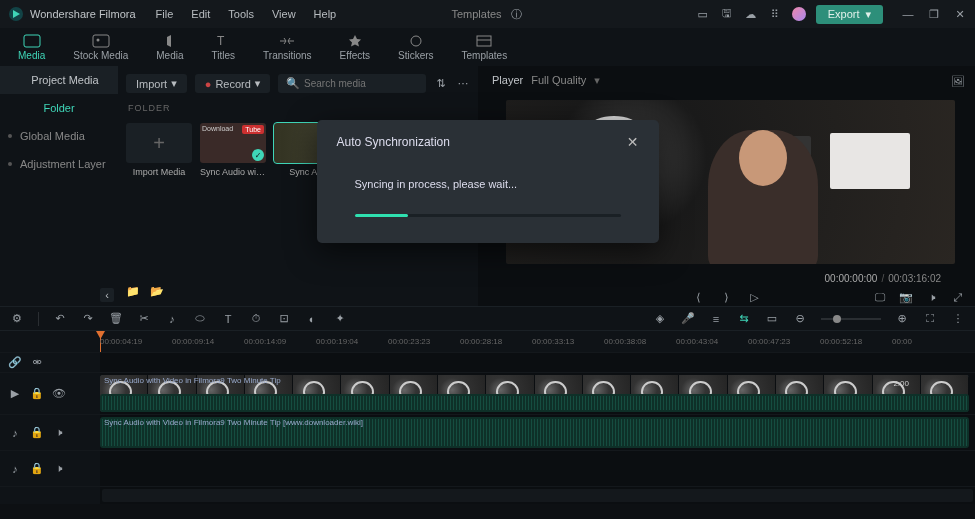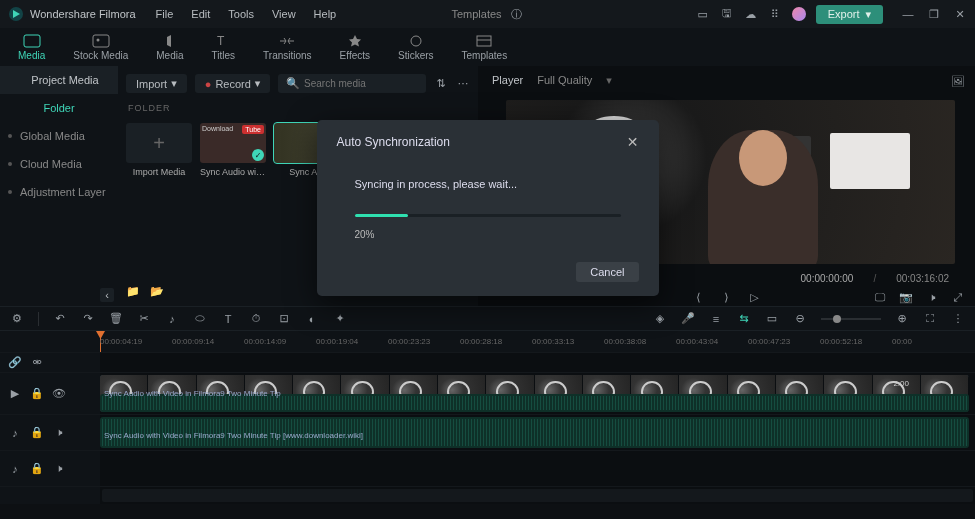--- a/index.html
+++ b/index.html
@@ -37,30 +37,30 @@
 .thumb { width:66px; height:40px; background:#1a2025; border-radius:3px; display:flex; align-items:center; justify-content:center; margin-bottom:4px; position:relative; overflow:hidden; }
 .thumb.selected { outline:1px solid #3fd6b8; }
 .thumb .plus { font-size:20px; color:#666; }
 .thumb-tag { position:absolute; top:2px; right:2px; background:#cc3030; color:#fff; font-size:7px; padding:1px 3px; border-radius:2px; }
 .thumb-dl { position:absolute; top:2px; left:2px; color:#ccc; font-size:7px; }
 .thumb-check { position:absolute; bottom:2px; right:2px; width:12px; height:12px; border-radius:50%; background:#3fd6b8; color:#0f1317; font-size:8px; display:flex; align-items:center; justify-content:center; }
 .media-label { font-size:9px; color:#aaa; white-space:nowrap; overflow:hidden; text-overflow:ellipsis; }
 .media-bottom { display:flex; gap:10px; margin-top:auto; padding-top:8px; }
 .side-collapse { position:absolute; left:100px; top:288px; width:14px; height:14px; background:#1a2025; display:flex; align-items:center; justify-content:center; border-radius:2px; cursor:pointer; }
 .preview { flex:1; background:#0b0e11; position:relative; }
-.preview-tabs { height:28px; display:flex; align-items:center; gap:14px; padding:0 14px; }
+.preview-tabs { height:28px; display:flex; align-items:center; gap:8px; padding:0 14px; }
 .preview-tabs span { color:#888; cursor:pointer; }
 .preview-tabs span.active { color:#c0c4c8; }
 .preview-img { position:absolute; left:28px; top:34px; right:20px; bottom:42px; background:radial-gradient(circle at 28% 35%, #444 0%, #222 18%, #1a1a1a 22%, #2a2622 100%); border-radius:2px; overflow:hidden; }
 .ring { position:absolute; left:14%; top:10%; width:90px; height:90px; border:14px solid #ddd; border-radius:50%; }
 .person { position:absolute; left:45%; top:18%; width:110px; height:140px; background:#3a2e2a; border-radius:40% 40% 10% 10%; }
 .face { position:absolute; left:52%; top:18%; width:48px; height:56px; background:#c89878; border-radius:50%; }
 .screen1 { position:absolute; right:10%; top:20%; width:80px; height:56px; background:#e8e6e4; border-radius:2px; }
 .screen2 { position:absolute; right:32%; top:22%; width:56px; height:40px; background:#333; border-radius:2px; }
-.preview-time { position:absolute; bottom:22px; right:26px; display:flex; gap:20px; font-size:10px; }
+.preview-time { position:absolute; bottom:22px; right:34px; display:flex; gap:4px; font-size:10px; }
 .preview-time .cur { color:#aaa; }
 .preview-time .sep { color:#555; }
 .preview-time .tot { color:#888; }
 .preview-ctrl { position:absolute; bottom:2px; left:50%; transform:translateX(-50%); display:flex; gap:14px; }
 .preview-right-ic { position:absolute; bottom:2px; right:10px; display:flex; gap:12px; }
 .snap-ic { position:absolute; top:8px; right:10px; }
 .timeline-tools { height:24px; background:#0f1317; display:flex; align-items:center; padding:0 10px; gap:14px; border-top:1px solid #1a2025; }
 .timeline-tools .sep { width:1px; height:14px; background:#2a2e32; }
 .timeline-tools .spacer { flex:1; }
 .zoom-track { width:60px; height:2px; background:#2a2e32; position:relative; }
@@ -73,21 +73,21 @@
 .track { height:36px; display:flex; border-top:1px solid #14181c; }
 .track-head { width:100px; background:#0f1317; display:flex; align-items:center; gap:8px; padding:0 8px; }
 .track-body { flex:1; position:relative; background:#0b0e11; }
 .clip { position:absolute; top:2px; bottom:2px; border-radius:3px; overflow:hidden; }
 .clip.video { left:0; right:6px; background:linear-gradient(#2a3640,#1a2630); display:flex; }
 .clip.video .vframe { flex:1; background:radial-gradient(circle at 30% 40%,#666 0%,#333 30%,#222 100%); border-right:1px solid #0b0e11; position:relative; }
 .clip.video .vframe::after { content:''; position:absolute; left:20%; top:15%; width:40%; height:50%; border:2px solid #ccc; border-radius:50%; }
 .clip.audio { left:0; right:6px; background:#0e3028; top:50%; }
 .wave { position:absolute; inset:2px; background:repeating-linear-gradient(90deg,#1a6050 0 1px,transparent 1px 3px); opacity:.6; }
 .clip.audio2 { left:0; right:6px; background:#0e3028; }
-.clip-label { position:absolute; top:14px; left:4px; font-size:8px; color:#9ac; z-index:2; white-space:nowrap; }
+.clip-label { position:absolute; top:1px; left:4px; font-size:8px; color:#9ac; z-index:2; white-space:nowrap; }
 .modal-overlay { position:absolute; inset:0; display:flex; align-items:flex-start; justify-content:center; padding-top:120px; z-index:50; }
 .modal { width:342px; background:#2a3036; border-radius:5px; padding:14px 20px 14px 20px; box-shadow:0 8px 30px rgba(0,0,0,.6); }
 .modal-head { display:flex; justify-content:space-between; align-items:center; margin-bottom:28px; }
 .modal-title { color:#dde; font-size:12px; }
 .modal-close { color:#bbb; cursor:pointer; font-size:14px; }
 .modal-msg { color:#dde; font-size:11px; margin-bottom:24px; padding-left:18px; }
 .prog-bar { height:3px; background:#1a2025; border-radius:2px; margin:0 18px 12px 18px; position:relative; }
 .prog-fill { position:absolute; left:0; top:0; bottom:0; background:#2fe0b0; border-radius:2px; }
 .prog-pct { font-size:10px; color:#bbb; padding-left:18px; }
 .modal-foot { display:flex; justify-content:flex-end; margin-top:22px; }
@@ -186,24 +186,20 @@
     </div>
 </div>
 
 <div class="main">
   <div class="sidebar">
     <div class="side-item header">Project Media</div>
     <div class="side-item sub">Folder</div>
     <div class="side-item">
         <span class="dot"></span>
         <span>Global Media</span>
-      </div>
-    <div class="side-item">
-        <span class="dot"></span>
-        <span>Cloud Media</span>
       </div>
     <div class="side-item">
         <span class="dot"></span>
         <span>Adjustment Layer</span>
       </div>
   </div>
 
   <div class="media-panel">
     <div class="media-tools">
       <div class="tool-btn">
@@ -405,18 +401,14 @@
 <div class="modal-overlay">
   <div class="modal">
     <div class="modal-head">
       <span class="modal-title">Auto Synchronization</span>
       <span class="modal-close">✕</span>
     </div>
     <div class="modal-msg">Syncing in process, please wait...</div>
     <div class="prog-bar">
       <div class="prog-fill" style="width:20%"></div>
     </div>
-    <div class="prog-pct">20%</div>
-    <div class="modal-foot">
-      <div class="cancel-btn">Cancel</div>
-    </div>
   </div>
 </div>
 
 </body></html>

